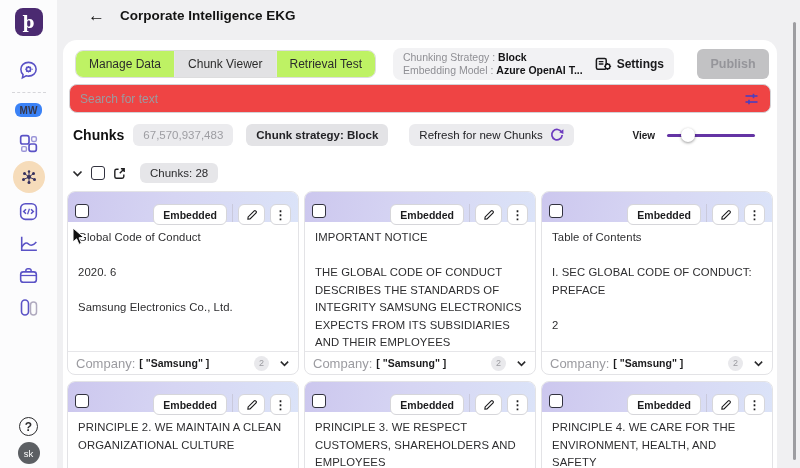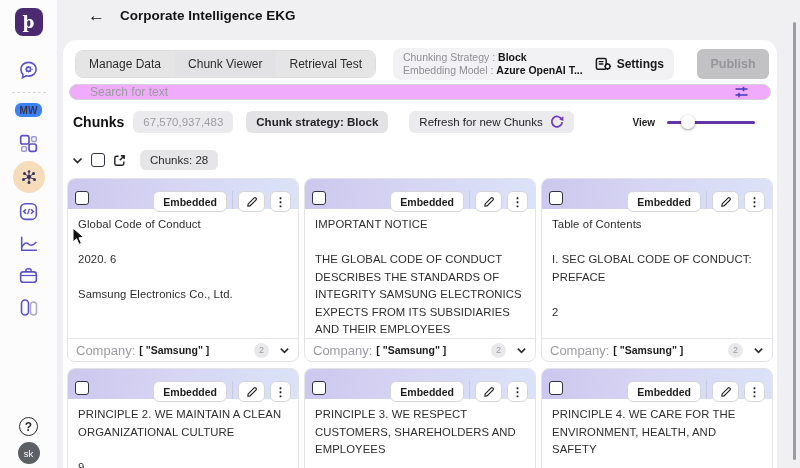--- a/index.html
+++ b/index.html
@@ -29,35 +29,35 @@
   .back-arrow { font-size:17px; color:#131313; line-height:1; cursor:pointer; }
   .page-title { font-size:13.5px; font-weight:bold; color:#131313; }
 
   
   .panel { position:absolute; left:63px; top:40px; width:714px; height:520px; background:#ffffff;
            border-radius:14px 14px 0 0; padding:8px 4px 0 4px; }
 
   
   .toolbar-row { display:flex; justify-content:space-between; align-items:center; margin:0 4px 0 8px; height:32px; }
   .tab-group { display:inline-flex; border:1px solid #ddddde; border-radius:8px; overflow:hidden; height:28px; background:#fff; }
-  .tab { padding:0 13px; font-size:12px; color:#2c2c2c; display:flex; align-items:center; cursor:pointer; background:#e5e5e5; }
+  .tab { padding:0 13px; font-size:12px; color:#2c2c2c; display:flex; align-items:center; cursor:pointer; background:#bef264; }
   .tab + .tab { border-left:1px solid #e6e6e8; }
   .tab.active { background:#e2e2e4; }
   .toolbar-right { display:flex; align-items:center; gap:23px; }
   .info-box { background:#f2f2f4; border-radius:8px; height:32px; padding:3px 10px; display:flex; align-items:center; gap:12px; }
   .info-lines { display:flex; flex-direction:column; justify-content:center; }
   .info-line { font-size:10.5px; color:#8f8f94; line-height:13px; white-space:nowrap; }
   .info-line b { color:#141416; font-size:10.5px; }
   .settings-btn { display:flex; align-items:center; gap:5px; font-size:12px; font-weight:bold; color:#1a1a1c; cursor:pointer; }
   .publish-btn { width:72px; height:30px; background:#c2c2c4; border:none; border-radius:6px;
                  color:#95959a; font-size:12.5px; font-weight:bold; cursor:default; }
 
   
-  .search-bar { margin:4px 2px 0 2px; height:16px; border:1px solid #d2d2d6; border-radius:8px; background:#f0abfc;
-                display:flex; align-items:center; padding:0 20px; }
+  .search-bar { margin:4px 2px 0 2px; height:29px; border:1px solid #d2d2d6; border-radius:8px; background:#ef4444;
+                display:flex; align-items:center; padding:0 10px; }
   .search-bar input { flex:1; border:none; outline:none; font-size:12px; color:#333; background:transparent;
                       font-family:"Liberation Sans", sans-serif; }
   .search-bar input::placeholder { color:#9b9ba0; }
 
   
   .chunks-row { margin:10px 6px 0 6px; height:24px; display:flex; align-items:center; }
   .chunks-title { font-size:14px; font-weight:bold; color:#111; }
   .pill { height:22px; border-radius:6px; display:inline-flex; align-items:center; padding:0 10px; font-size:11.5px; white-space:nowrap; }
   .pill.count { background:#ebebee; color:#9d9da2; margin-left:9px; }
   .pill.strategy { background:#e3e3e6; color:#232327; font-weight:bold; margin-left:13px; }

